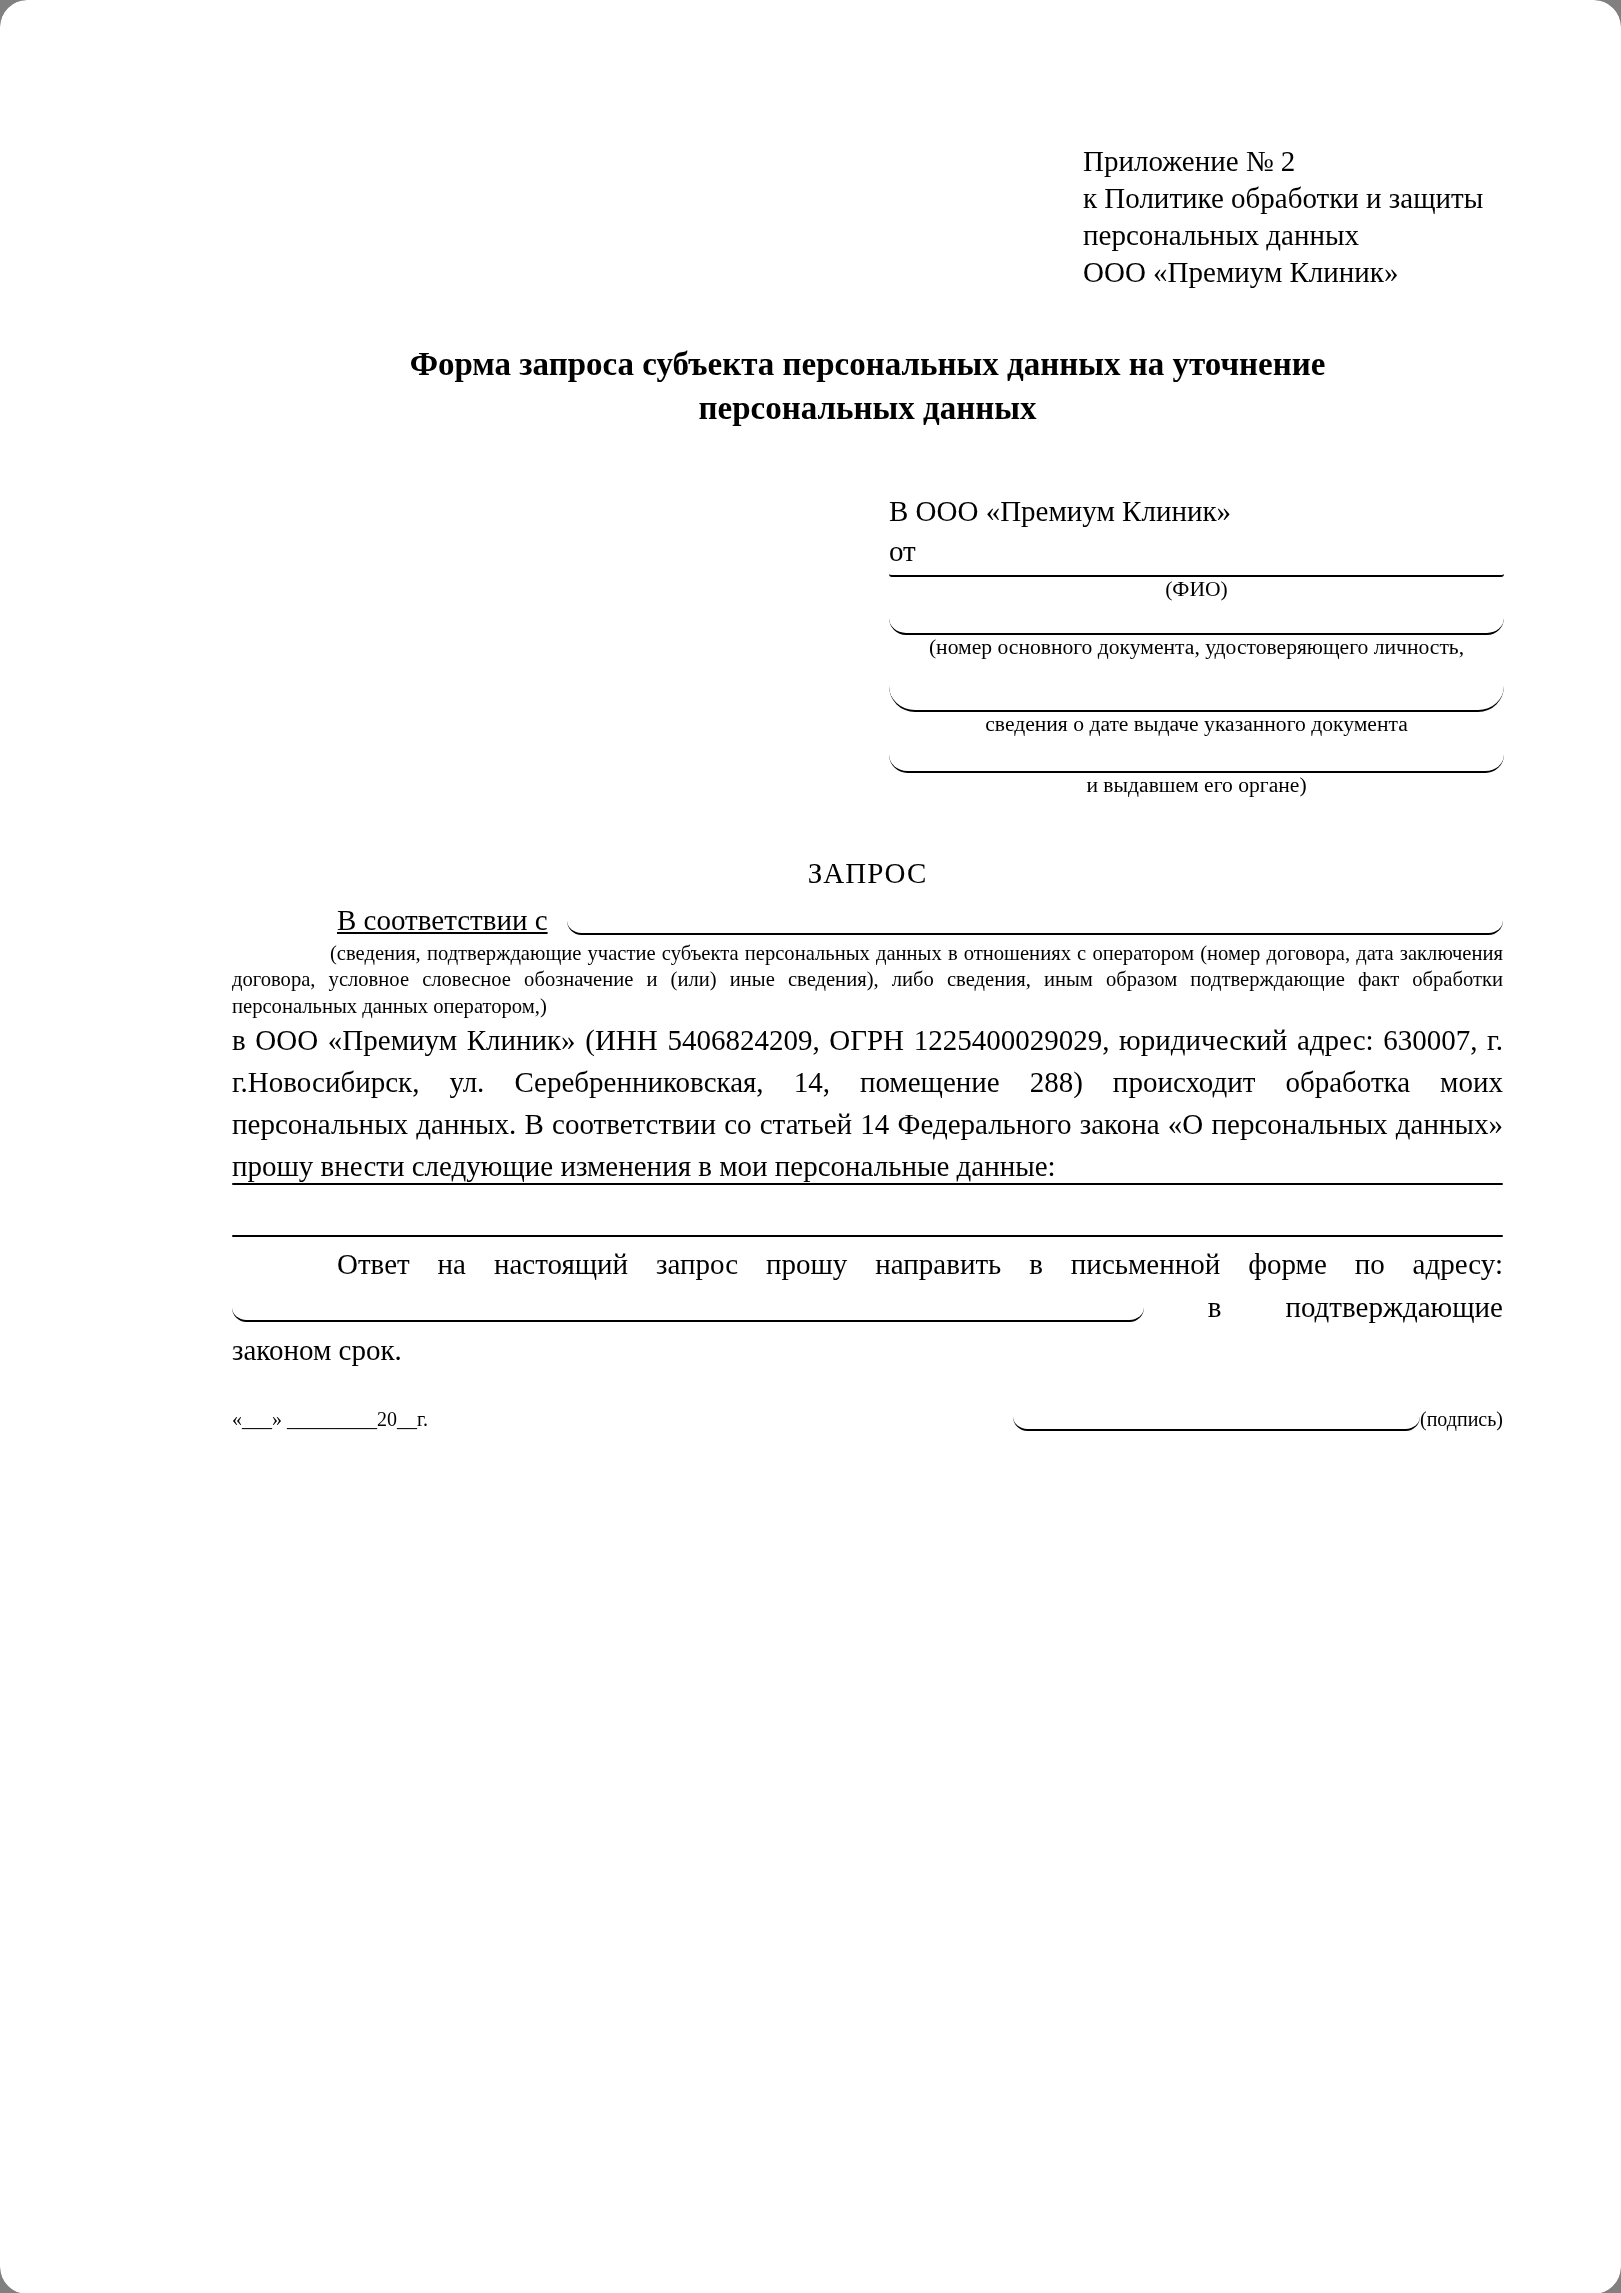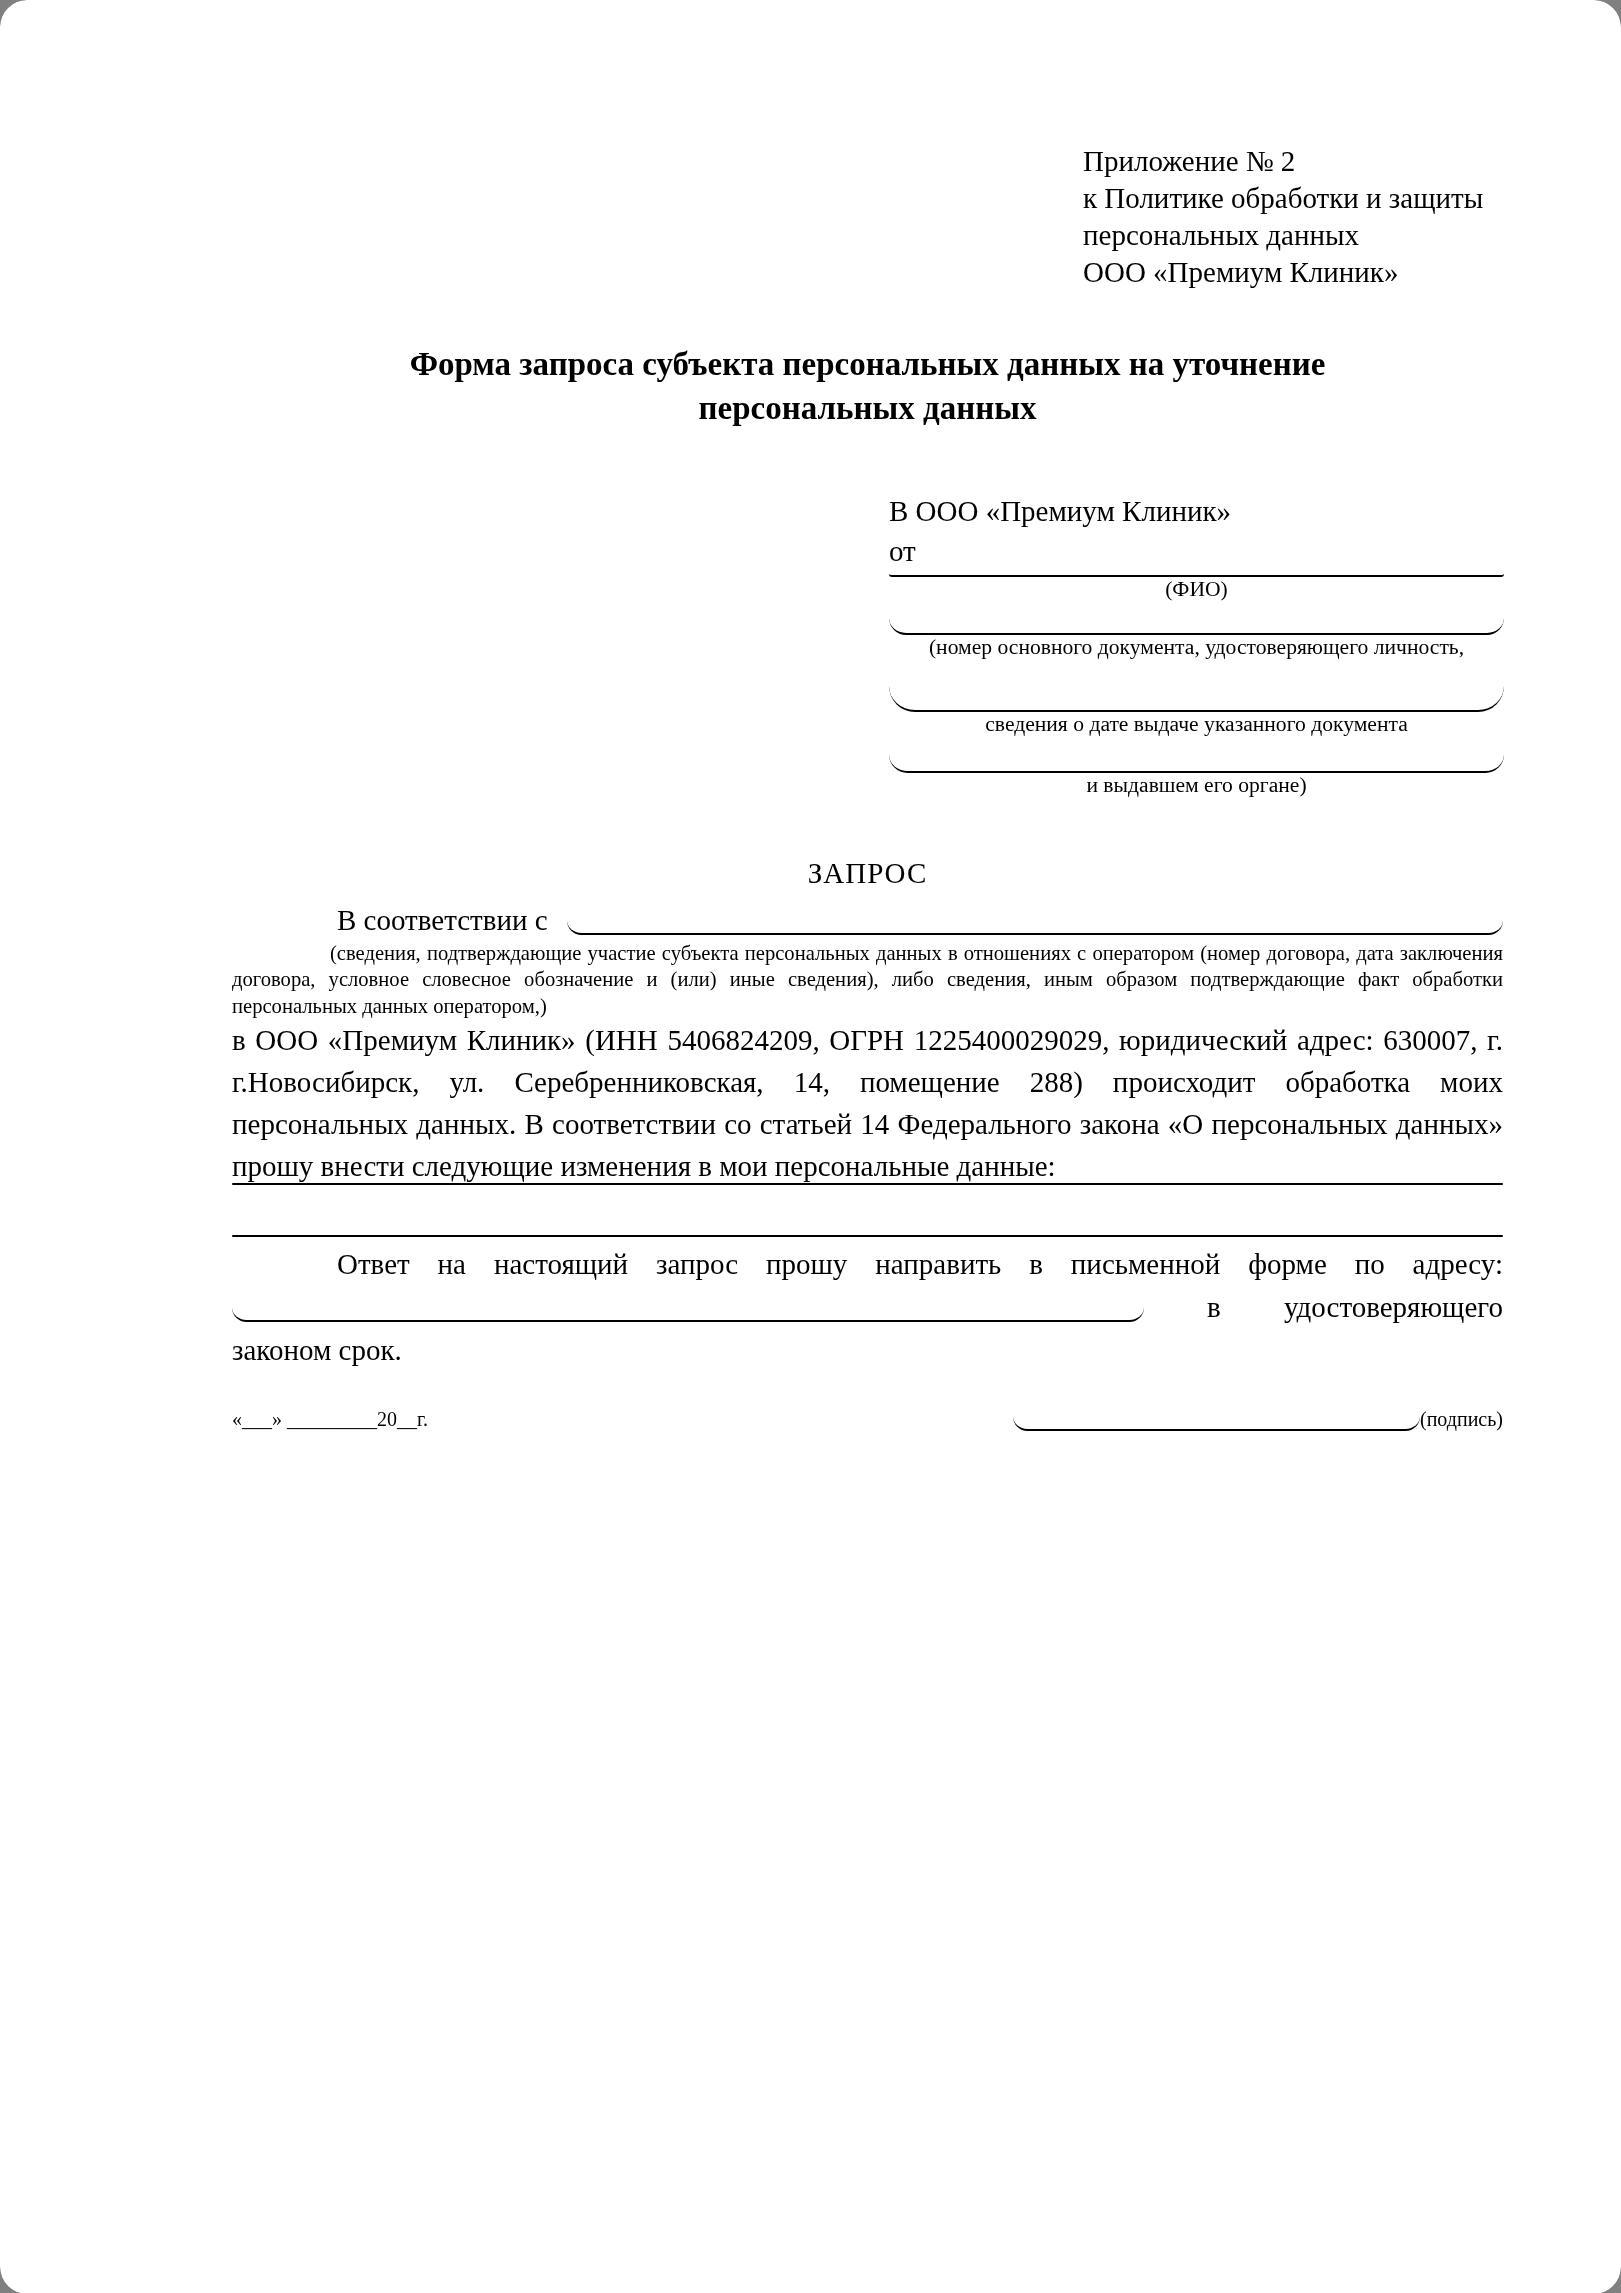--- a/index.html
+++ b/index.html
@@ -63,21 +63,21 @@
     letter-spacing: 1px;
   }
   .intro-row {
     margin-top: 7.8px;
     display: flex;
     align-items: flex-end;
     font-size: 29px;
     line-height: 39px;
     padding-left: 105px;
   }
-  .intro-text { white-space: nowrap; margin-right: 19px; }
+  .intro-text { white-space: nowrap; margin-right: 19px; text-decoration: underline; }
   .intro-blank { flex: 1; border-bottom: 2.9px solid #000; margin-bottom: 4.9px; height: 29px; }
   .footnote {
     font-size: 20.6px;
     line-height: 26.5px;
     text-align: justify;
     text-indent: 98px;
   }
   .body-par {
     font-size: 29px;
     line-height: 42px;
@@ -157,21 +157,21 @@
     <div class="body-par">в ООО «Премиум Клиник» (ИНН 5406824209, ОГРН 1225400029029, юридический адрес: 630007, г. г.Новосибирск, ул. Серебренниковская, 14, помещение 288) происходит обработка моих персональных данных. В соответствии со статьей 14 Федерального закона «О персональных данных» прошу внести следующие изменения в мои персональные данные:</div>
 
     <div class="rule-a"></div>
     <div class="rule-b"></div>
 
     <div class="response-par">Ответ на настоящий запрос прошу направить в письменной форме по адресу:</div>
 
     <div class="address-row">
       <span class="address-blank"></span>
       <span>в</span>
-      <span>удостоверяющего</span>
+      <span>подтверждающие</span>
     </div>
 
     <div class="closing-line">законом срок.</div>
 
     <div class="footer-row">
       <span>«___» _________20__г.</span>
       <span class="sig-wrap">
         <span class="sig-line"></span>
         <span>(подпись)</span>
       </span>

